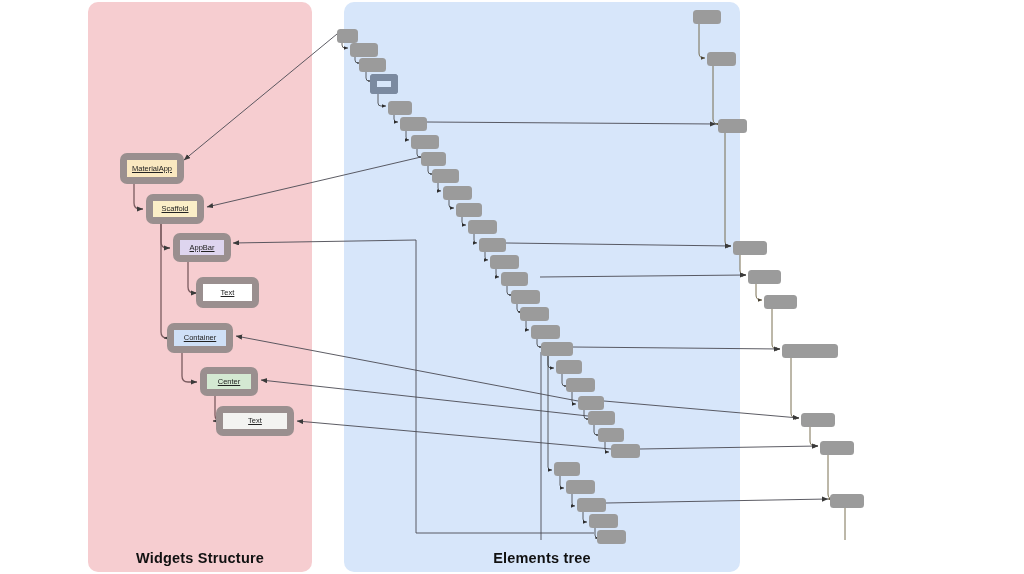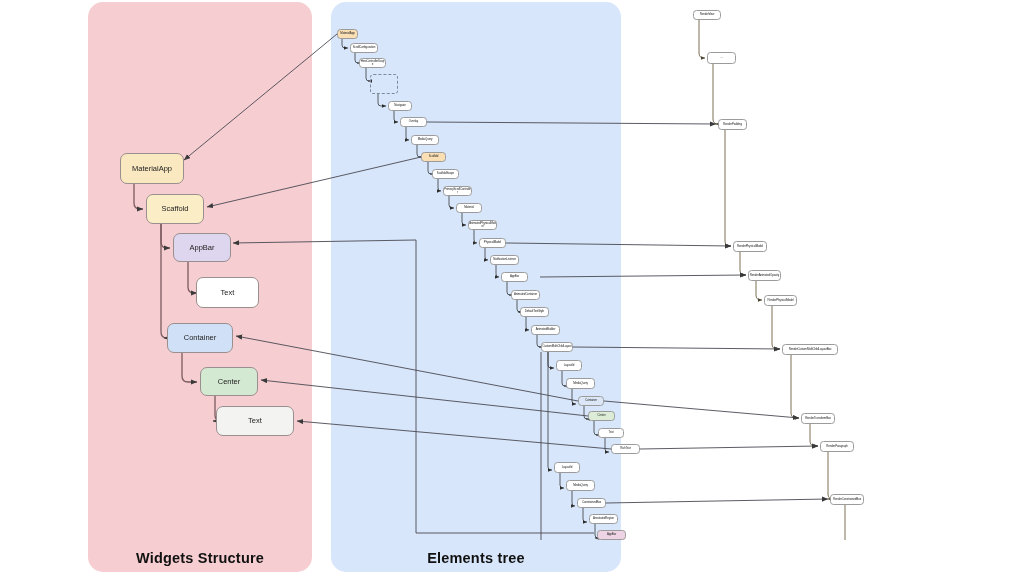--- a/index.html
+++ b/index.html
@@ -1,39 +1,40 @@
 <!DOCTYPE html>
 <html><head>
 <meta charset="utf-8">
 <style>
   html,body{margin:0;padding:0;background:#ffffff;}
   body{width:1024px;height:574px;overflow:hidden;
        font-family:"Liberation Sans",sans-serif;color:#1a1a1a;}
   #stage{position:relative;width:1024px;height:574px;}
 
   
-  .panel{position:absolute;border-radius:15px;}
+  .panel{position:absolute;border-radius:10px;}
   .panel .caption{
     position:absolute;left:0;right:0;bottom:6px;text-align:center;
     font-size:14.5px;font-weight:bold;color:#111;letter-spacing:.2px;
   }
 
   
   #edges{position:absolute;left:0;top:0;width:1024px;height:574px;
          pointer-events:none;}
 
   
   .node{
     position:absolute;box-sizing:border-box;
-    border:1px solid #0369a1;border-radius:5px;
+    border:7px solid #0369a1;border-radius:5px;
     background:#ffffff;
     display:flex;align-items:center;justify-content:center;
     text-align:center;line-height:1.05;
     overflow:hidden;word-break:break-all;
     color:#222;
+    text-decoration:underline;
   }
   .node.big{border-radius:7px;font-size:7.5px;}
   .node.w-node{font-size:7.5px;border-color:#9a8f8f;}
   .node.tiny{font-size:2.9px;letter-spacing:-.1px;border-radius:3.5px;
              border-color:#9b9b9b;}
   .node.rt{font-size:2.9px;letter-spacing:-.1px;border-radius:3.5px;
            border-color:#9b9b9b;}
   .node.dashed{border-style:dashed;background:transparent;border-color:#7b8aa0;}
 
   
@@ -51,21 +52,21 @@
 </style>
 </head>
 <body>
 
 <div id="stage">
 
   <div class="panel" id="panel-widgets" style="left: 88px; top: 2px; width: 224px; height: 570px; background: rgb(246, 205, 208);">
     <div class="caption">Widgets Structure</div>
   </div>
 
-  <div class="panel" id="panel-elements" style="left: 331px; top: 2px; width: 290px; height: 570px; background: rgb(215, 230, 250);">
+  <div class="panel" id="panel-elements" style="left: 344px; top: 2px; width: 396px; height: 570px; background: rgb(215, 230, 250);">
     <div class="caption">Elements tree</div>
   </div>
 
 
   <svg id="edges" viewBox="0 0 1024 574">
     <defs>
       <marker id="ah" markerWidth="7" markerHeight="7" refX="6.2" refY="2.6" orient="auto" markerUnits="userSpaceOnUse">
         <path d="M0,0 L6.4,2.6 L0,5.2 z" fill="#3a3a3a"></path>
       </marker>
       <marker id="ahs" markerWidth="4.6" markerHeight="4.6" refX="4.1" refY="1.7" orient="auto" markerUnits="userSpaceOnUse">

